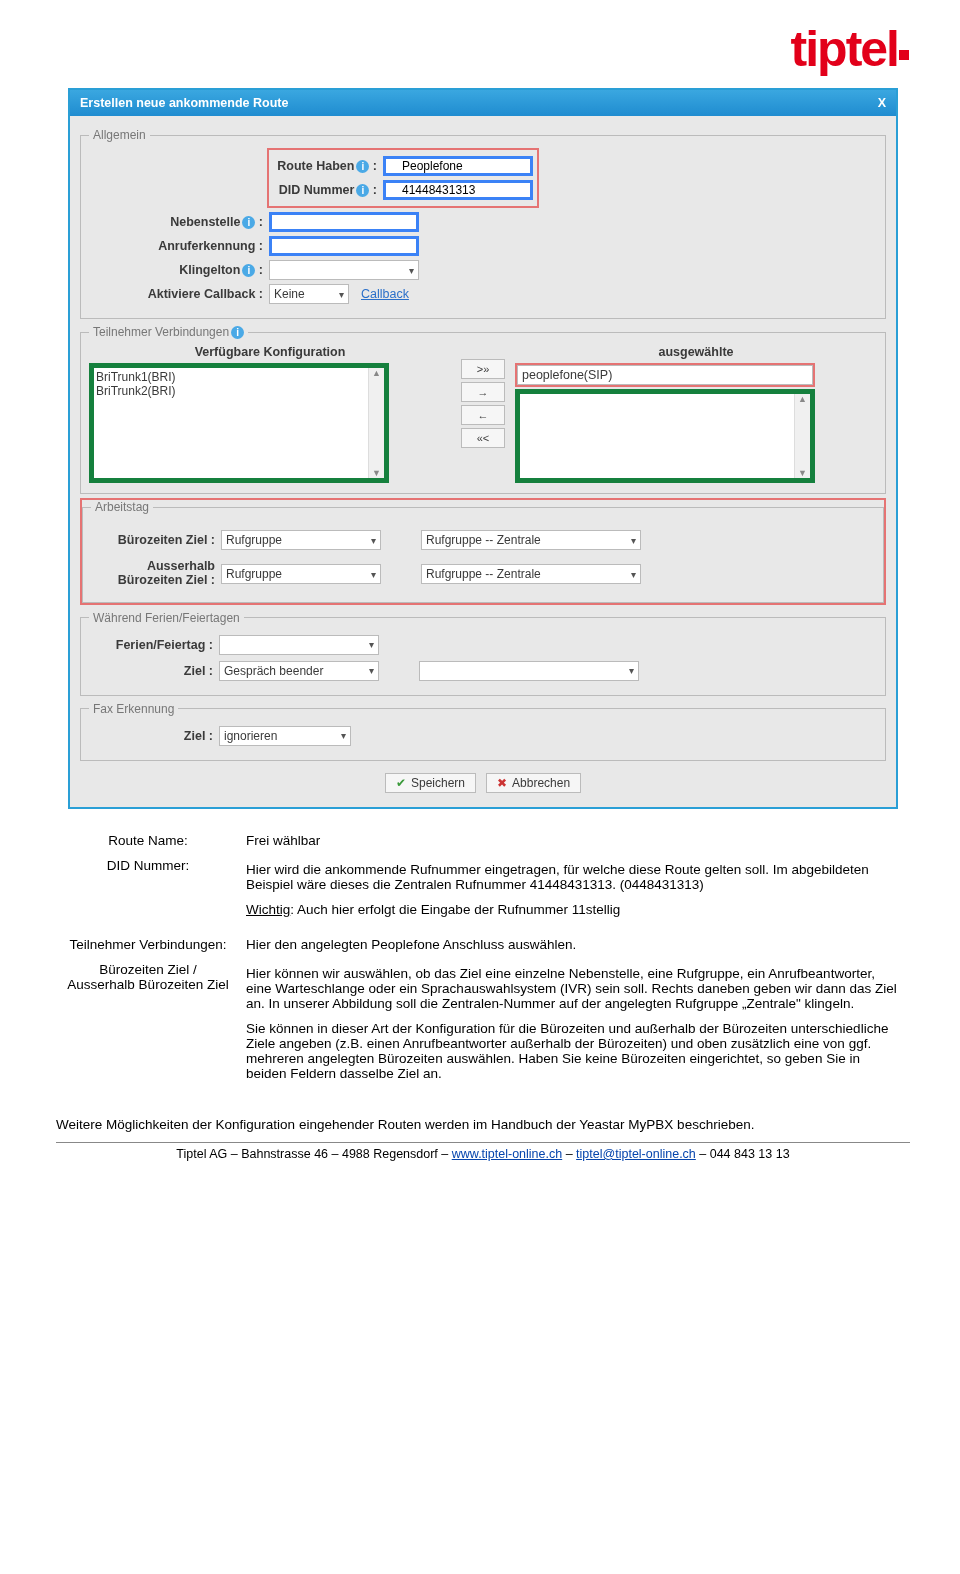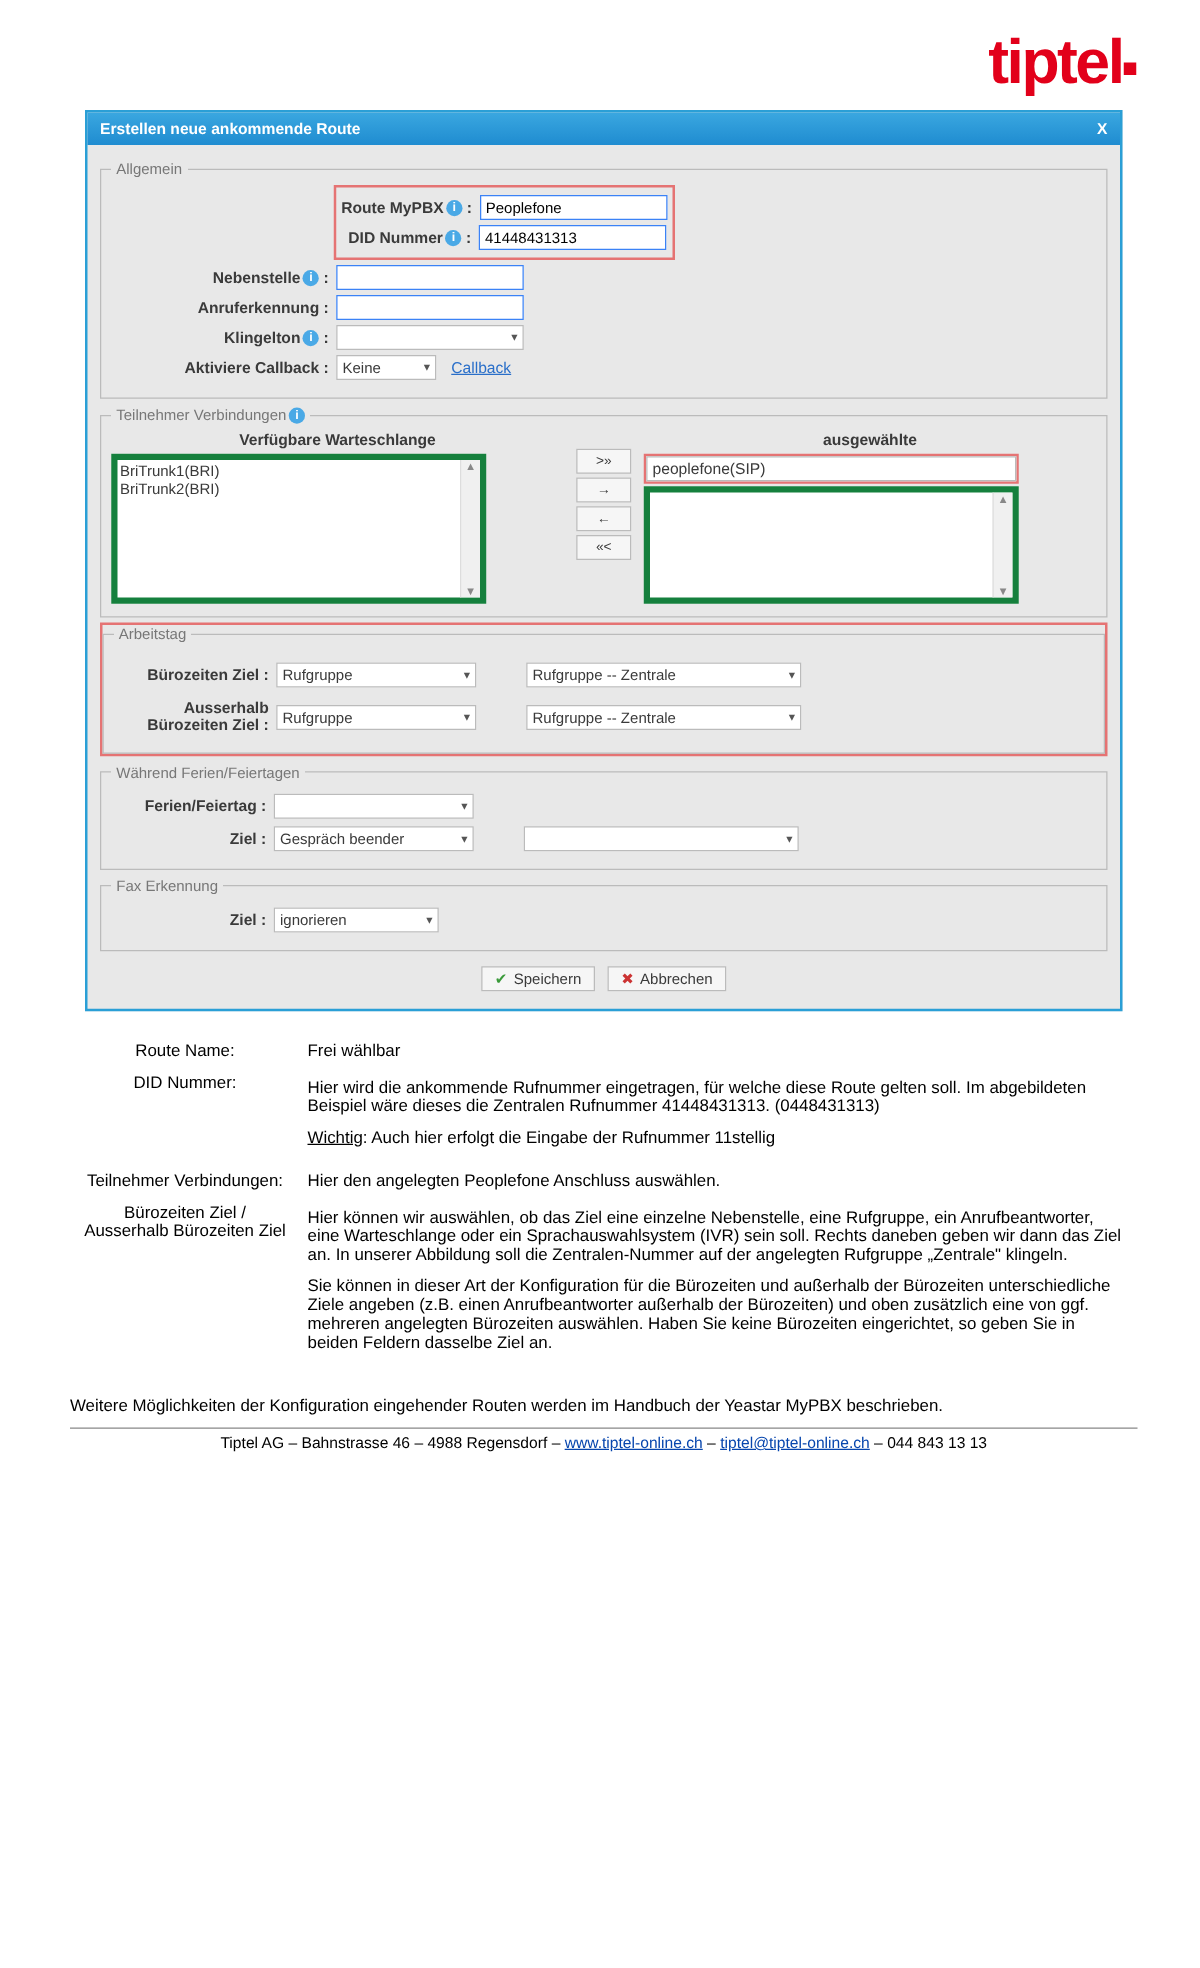--- a/index.html
+++ b/index.html
@@ -13,21 +13,21 @@
   .dlg-title { background: linear-gradient(#3aa7e0,#1f8cd0); color:#fff; padding:6px 10px; font-weight:bold; display:flex; justify-content:space-between; align-items:center; }
   .dlg-title .x { font-weight:bold; cursor:pointer; }
   .dlg-body { padding:6px 10px 10px; }
 
   fieldset { border:1px solid #bbb; margin:6px 0 4px; padding:6px 8px 10px; }
   legend { color:#777; padding:0 4px; font-size:12px; }
 
   .frow { display:flex; align-items:center; margin:4px 0; }
   .flab { width:180px; text-align:right; padding-right:6px; font-weight:bold; position:relative; }
   .info { display:inline-block; width:13px; height:13px; border-radius:50%; background:#4aa9e6; color:#fff; font-size:10px; line-height:13px; text-align:center; font-weight:bold; margin-left:2px; vertical-align:middle; }
-  .inp { height:20px; border:1px solid #3b82f6; background:#fff; padding:0 4px; font-size:12px; }
+  .inp { height:20px; border:3px solid #3b82f6; background:#fff; padding:0 16px; font-size:12px; }
   .sel { height:20px; border:1px solid #bbb; background:#fff; padding:0 16px 0 4px; font-size:12px; position:relative; display:inline-flex; align-items:center; }
   .sel::after { content:"▾"; position:absolute; right:4px; font-size:10px; color:#555; }
 
   .boxred { border:2px solid #e57373; padding:2px 4px; display:inline-block; }
 
   .cols { display:flex; gap:10px; align-items:flex-start; }
   .listbox { width:300px; height:120px; border:5px solid #15803d; background:#fff; padding:2px 2px; overflow:hidden; font-size:12px; position:relative;}
   .listbox .scroll { position:absolute; right:0; top:0; bottom:0; width:16px; background:#f0f0f0; border-left:1px solid #ddd; }
   .listbox .scroll::before { content:"▲"; position:absolute; top:0; left:3px; font-size:9px; color:#888;}
   .listbox .scroll::after { content:"▼"; position:absolute; bottom:0; left:3px; font-size:9px; color:#888;}
@@ -64,21 +64,21 @@
     </div>
     <div class="dlg-body">
 
       <fieldset>
         <legend>Allgemein</legend>
 
         <div style="display:flex;">
           <div style="width:178px;"></div>
           <div class="boxred" style="display:inline-block;">
             <div class="frow">
-              <div class="flab" style="width:auto; min-width:110px;"><span>Route MyPBX</span><span class="info">i</span> :</div>
+              <div class="flab" style="width:auto; min-width:110px;"><span>Route Haben</span><span class="info">i</span> :</div>
               <input class="inp" style="width: 150px;" value="Peoplefone">
             </div>
             <div class="frow">
               <div class="flab" style="width:auto; min-width:110px;"><span>DID Nummer</span><span class="info">i</span> :</div>
               <input class="inp" style="width: 150px;" value="41448431313">
             </div>
           </div>
         </div>
 
         <div class="frow">
@@ -97,21 +97,21 @@
             <div class="flab">Aktiviere Callback :</div>
           <div class="sel" style="width:80px">Keine</div>
           <span style="margin-left:12px; color:#2a6fc9; text-decoration:underline;">Callback</span>
         </div>
       </fieldset>
 
       <fieldset>
         <legend><span>Teilnehmer Verbindungen</span><span class="info">i</span></legend>
         <div class="cols">
           <div style="flex:1">
-            <div class="colhdr">Verfügbare Warteschlange</div>
+            <div class="colhdr">Verfügbare Konfiguration</div>
             <div class="listbox">
               <div>BriTrunk1(BRI)</div>
               <div>BriTrunk2(BRI)</div>
               <div class="scroll"></div>
             </div>
           </div>
           <div class="mvbtns">
             <div class="mvbtn">&gt;»</div>
             <div class="mvbtn">→</div>
             <div class="mvbtn">←</div>

